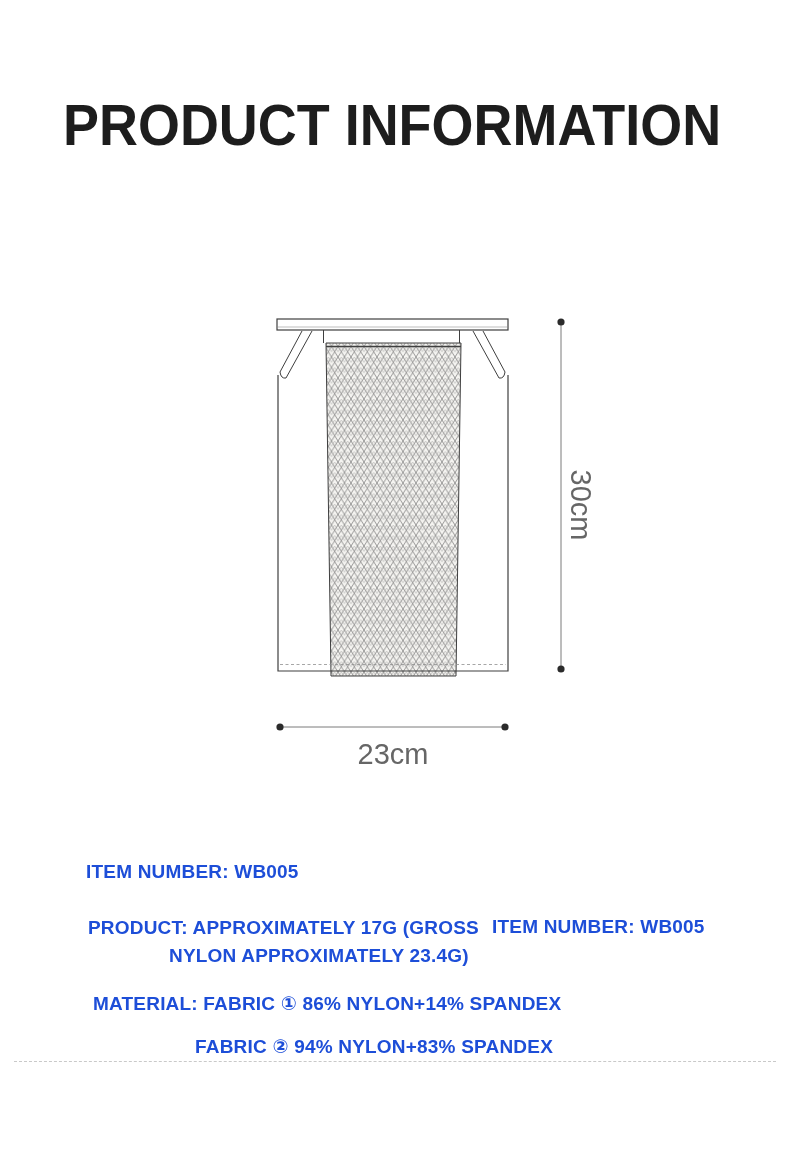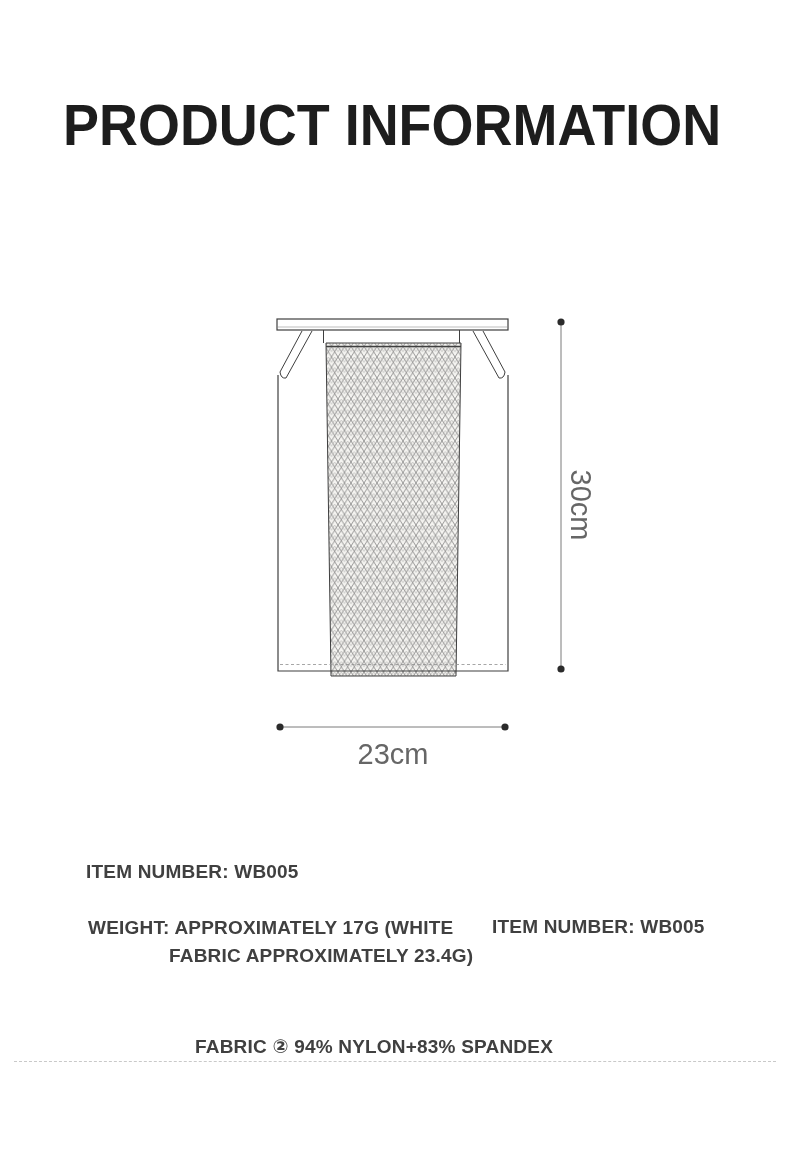--- a/index.html
+++ b/index.html
@@ -29,21 +29,21 @@
     position:absolute;
     left:240px;
     top:295px;
     width:380px;
     height:495px;
   }
   .spec{
     position:absolute;
     font-size:19px;
     font-weight:700;
-    color:#404040;
+    color:#1d4ed8;
     line-height:22px;
     white-space:nowrap;
     letter-spacing:0.2px;
   }
   .spec .line2{display:block;}
   .weight-block{line-height:28px;}
   .weight-block .line2{padding-left:81px;}
   .dashed-divider{
     position:absolute;
     left:14px;
@@ -110,24 +110,25 @@
       <circle cx="280" cy="727" r="3.6" fill="#2b2b2b"></circle>
       <circle cx="505" cy="727" r="3.6" fill="#2b2b2b"></circle>
       <text x="393" y="764" text-anchor="middle" font-size="29" fill="#666666" font-family="Liberation Sans, DejaVu Sans, sans-serif">23cm</text>
     </g>
   </svg>
 
   <div class="spec" style="left:86px; top:861px;">ITEM NUMBER: WB005</div>
 
 
   <div class="spec weight-block" style="left:88px; top:914px;">
-    <span class="line1">WEIGHT: APPROXIMATELY 17G (WHITE</span>
-    <span class="line2">FABRIC APPROXIMATELY 23.4G)</span>
+    <span class="line1">PRODUCT: APPROXIMATELY 17G (GROSS</span>
+    <span class="line2">NYLON APPROXIMATELY 23.4G)</span>
   </div>
 
   <div class="spec" style="left:492px; top:916px;">ITEM NUMBER: WB005</div>
 
+  <div class="spec" style="left:93px; top:993px;">MATERIAL: FABRIC ① 86% NYLON+14% SPANDEX</div>
 
   <div class="spec" style="left:195px; top:1036px;">FABRIC ② 94% NYLON+83% SPANDEX</div>
 
   <div class="dashed-divider"></div>
 
 </div>
 
 </body></html>

